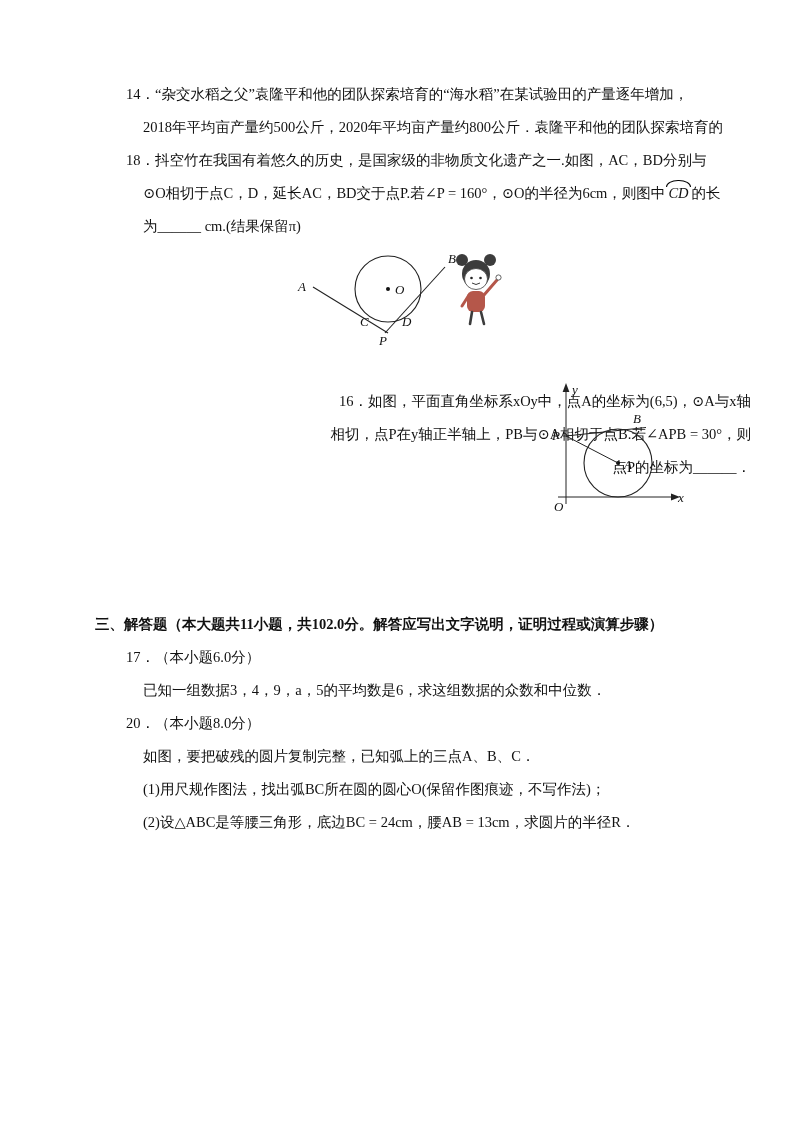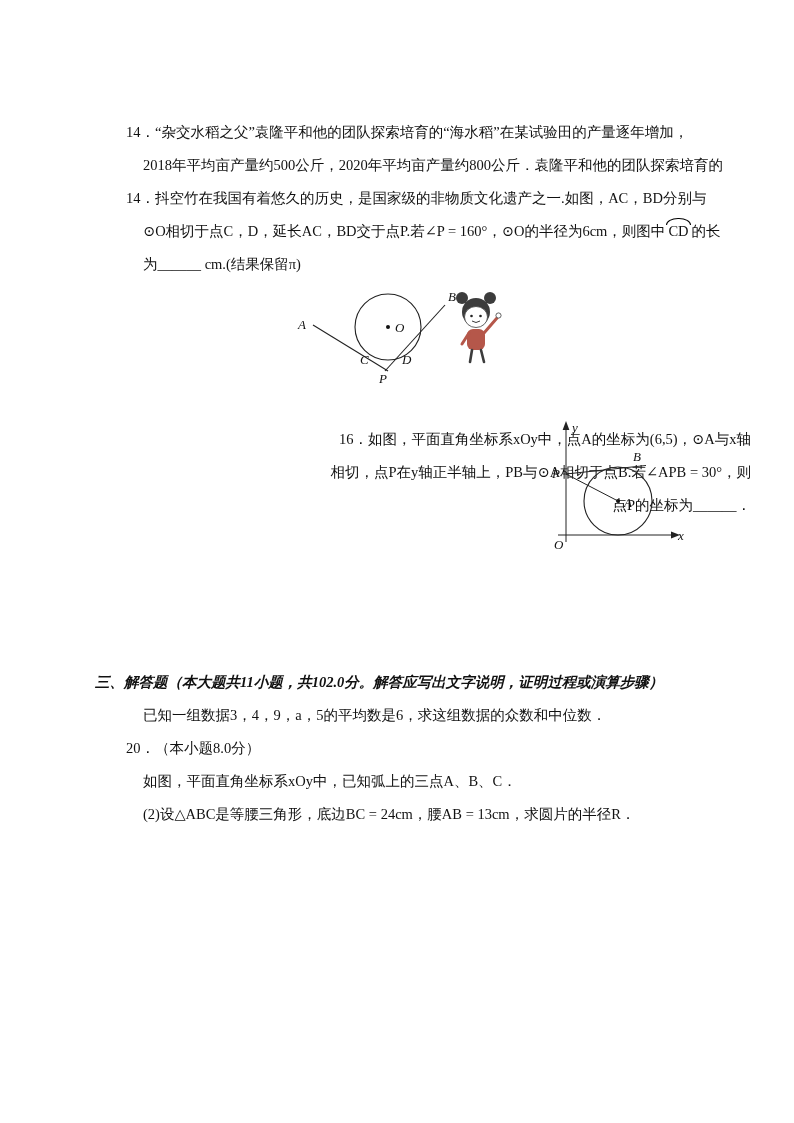--- a/index.html
+++ b/index.html
@@ -6,31 +6,31 @@
   html, body { margin:0; padding:0; background:#ffffff; }
   .page {
     position: relative;
     width: 788px; height: 1123px;
     margin: 0 auto;
     background: #ffffff;
     color: #111;
     font-family: "Liberation Serif", "DejaVu Serif", serif;
     font-size: 14.5px;
     line-height: 33px;
-    padding: 116px 40px 0 123px;
+    padding: 78px 40px 0 123px;
     overflow: hidden;
   }
   .line { white-space: nowrap; }
   .cont { padding-left: 17px; }
   .qblock { margin: 0; }
-  .sec-header { font-weight: bold; margin-left: -31px; margin-top: 98px; white-space: nowrap; font-style: italic; }
+  .sec-header { font-weight: bold; margin-left: -31px; margin-top: 78px; white-space: nowrap; }
   .fig15 { margin: 2px 0 22px 150px; }
   .q16 { position: relative; min-height: 145px; text-align: right; }
   .fig16 { position: absolute; top: -6px; right: 62px; }
-  .arc-wrap { position: relative; display: inline-block; padding: 0 3px; }
+  .arc-wrap { position: relative; display: inline-block; font-style: italic; padding: 0 3px; }
   .arc-wrap::before {
     content: ""; position: absolute; left: 1px; right: 1px; top: 3px; height: 6px;
     border: 1px solid #000; border-bottom: none;
     border-radius: 100% 100% 0 0 / 200% 200% 0 0;
   }
   svg text {
     font-family: "Liberation Serif", "DejaVu Serif", serif;
     font-style: italic; font-size: 13px; fill: #111;
   }
   svg .stroke { stroke: #222; fill: none; stroke-width: 1.1; }
@@ -40,21 +40,21 @@
 <body>
 
 <div class="page">
 
   <div class="qblock">
     <div class="line">14．“杂交水稻之父”袁隆平和他的团队探索培育的“海水稻”在某试验田的产量逐年增加，</div>
     <div class="line cont">2018年平均亩产量约500公斤，2020年平均亩产量约800公斤．袁隆平和他的团队探索培育的</div>
   </div>
 
   <div class="qblock">
-    <div class="line">14．抖空竹在我国有着悠久的历史，是国家级的非物质文化遗产之一.如图，AC，BD分别与</div>
+    <div class="line">18．抖空竹在我国有着悠久的历史，是国家级的非物质文化遗产之一.如图，AC，BD分别与</div>
     <div class="line cont">
       <span>⊙O相切于点C，D，延长AC，BD交于点P.若∠P = 160°，⊙O的半径为6cm，则图中</span><span class="arc-wrap">CD</span><span>的长</span>
     </div>
     <div class="line cont">为______ cm.(结果保留π)</div>
 
     <div class="fig15">
       <svg width="300" height="106" viewBox="0 0 300 106">
 
         <line class="stroke" x1="37" y1="42" x2="112" y2="88"></line>
         <line class="stroke" x1="169" y1="22" x2="109" y2="88"></line>
@@ -114,23 +114,25 @@
         <text x="8" y="61">P</text>
         <text x="80" y="90">A</text>
         <text x="89" y="44">B</text>
       </svg>
     </div>
   </div>
 
   <div class="sec-header">三、解答题（本大题共11小题，共102.0分。解答应写出文字说明，证明过程或演算步骤）</div>
 
   <div class="qblock">
+    <div class="line">17．（本小题6.0分）</div>
     <div class="line cont">已知一组数据3，4，9，a，5的平均数是6，求这组数据的众数和中位数．</div>
   </div>
 
 
   <div class="qblock">
     <div class="line">20．（本小题8.0分）</div>
-    <div class="line cont">如图，平面直角坐标系xOy中，已知弧上的三点A、B、C．</div>
+    <div class="line cont">如图，要把破残的圆片复制完整，已知弧上的三点A、B、C．</div>
+    <div class="line cont">(1)用尺规作图法，找出弧BC所在圆的圆心O(保留作图痕迹，不写作法)；</div>
     <div class="line cont">(2)设△ABC是等腰三角形，底边BC = 24cm，腰AB = 13cm，求圆片的半径R．</div>
   </div>
 
 </div>
 
 </body></html>

